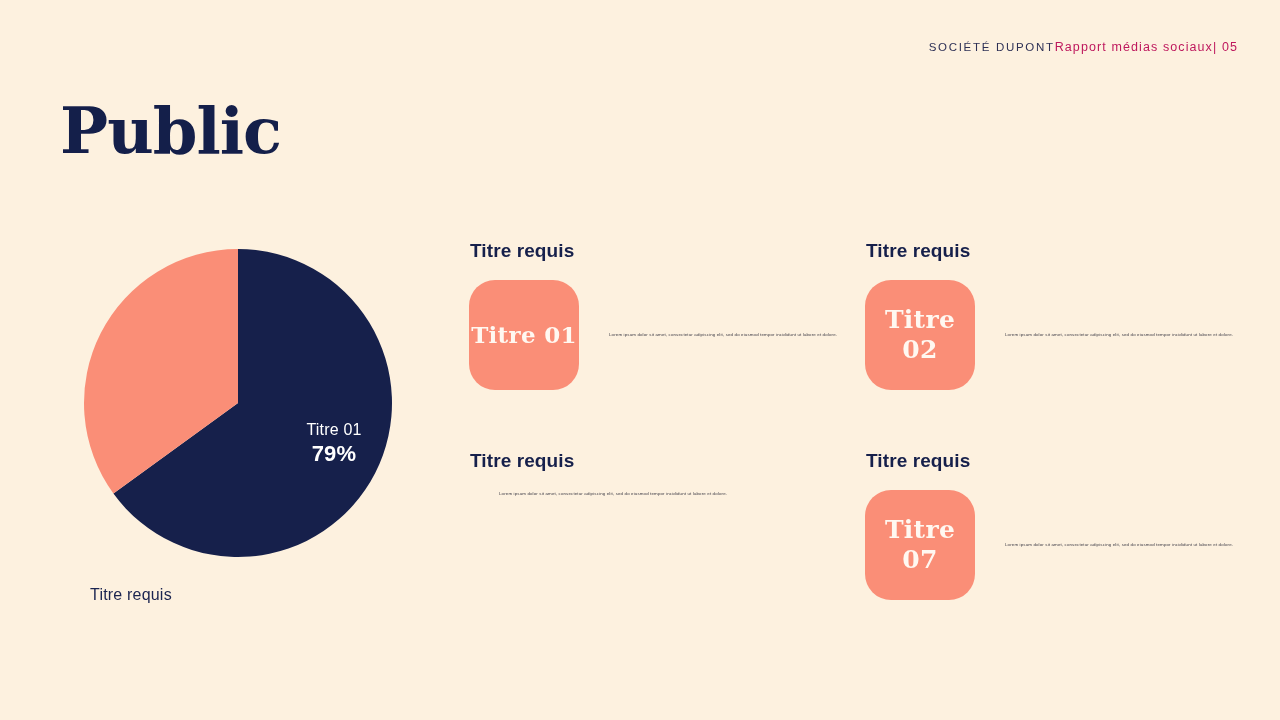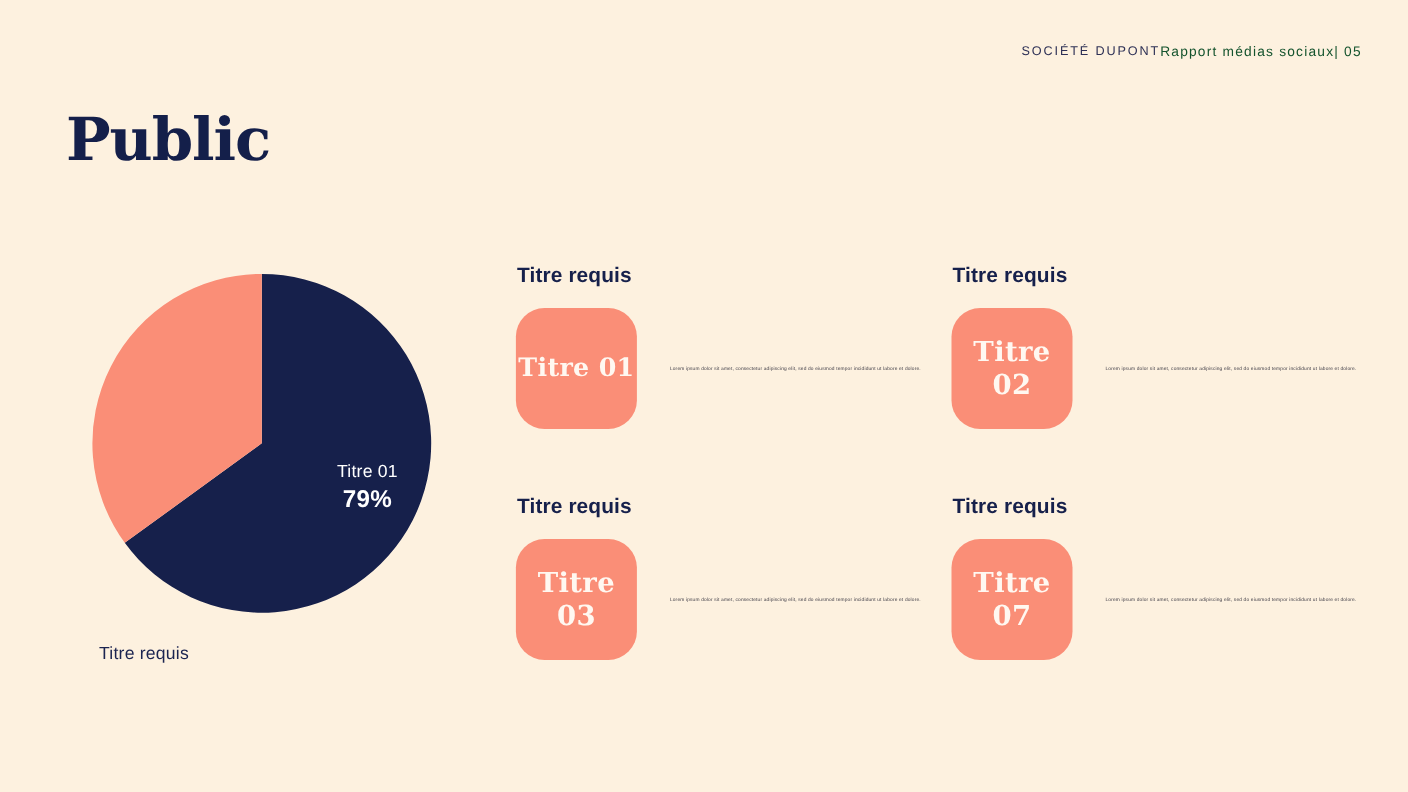--- a/index.html
+++ b/index.html
@@ -40,32 +40,32 @@
     letter-spacing: 1.7px;
     font-weight: 400;
     color: #2d3055;
     text-transform: uppercase;
     white-space: nowrap;
   }
   .header-right {
     font-size: 12.5px;
     letter-spacing: 1.1px;
     font-weight: 400;
-    color: #14532d;
+    color: #be185d;
     white-space: nowrap;
   }
 
   
   .page-title {
     position: absolute;
     top: 99px;
     left: 60px;
     font-family: "DejaVu Serif", "Liberation Serif", serif;
     font-weight: 700;
-    font-size: 54px;
+    font-size: 64px;
     line-height: 1;
     letter-spacing: -1px;
     color: #141f4a;
     margin: 0;
   }
 
   
   .chart-block {
     position: absolute;
     left: 78px;
@@ -224,23 +224,20 @@
         <div class="tile">
           <span class="tile-label">Titre 02</span>
         </div>
         <div class="card-text">Lorem ipsum dolor sit amet, consectetur adipiscing elit, sed do eiusmod tempor incididunt ut labore et dolore.</div>
       </div>
     </div>
 
     <div class="card">
       <div class="card-heading">Titre requis</div>
       <div class="card-body">
-        <div class="tile">
-          <span class="tile-label">Titre 03</span>
-        </div>
         <div class="card-text">Lorem ipsum dolor sit amet, consectetur adipiscing elit, sed do eiusmod tempor incididunt ut labore et dolore.</div>
       </div>
     </div>
 
     <div class="card">
       <div class="card-heading">Titre requis</div>
       <div class="card-body">
         <div class="tile">
           <span class="tile-label">Titre 07</span>
         </div>

